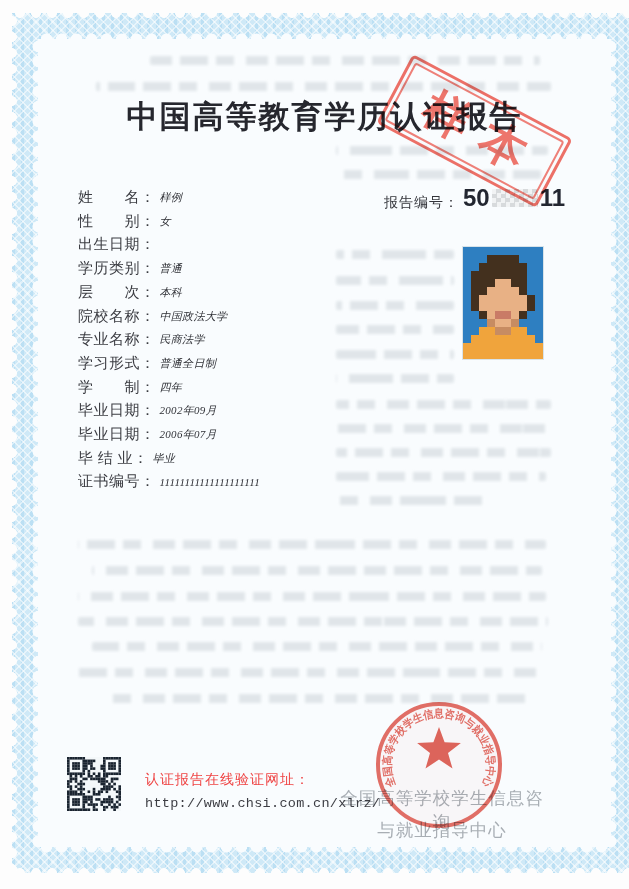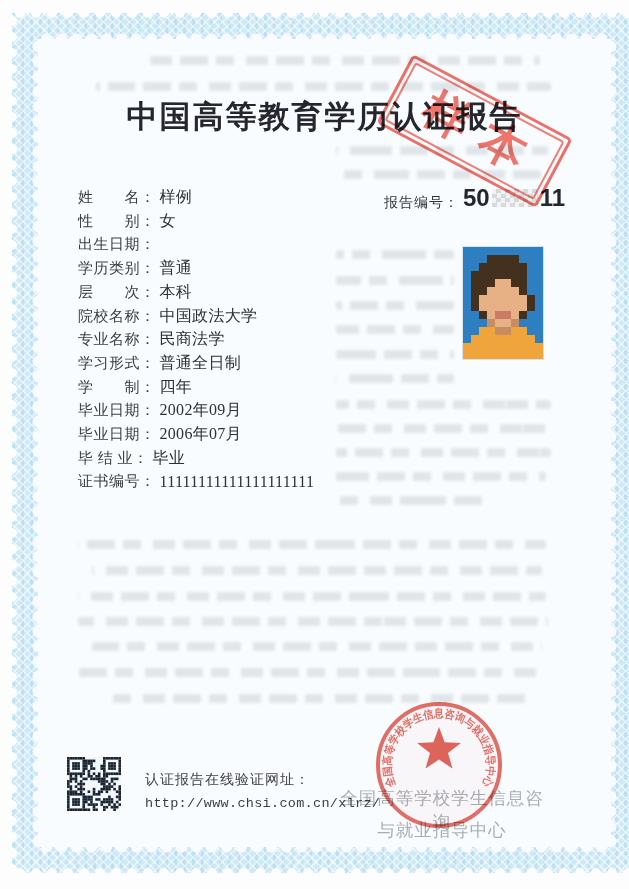--- a/index.html
+++ b/index.html
@@ -72,39 +72,39 @@
   .report-no .val{font-family:"Liberation Sans", sans-serif; font-size:24px; font-weight:bold; color:#222630; margin-left:4px; display:flex; align-items:center;}
   .redacted{display:inline-block; width:46px; height:18px; margin:0 2px;
     background:repeating-conic-gradient(#d7dadc 0% 25%, #f1f3f4 0% 50%) 0 0/9px 9px; border-radius:1px;}
   .print-date{left:384px; top:217px; height:22px;}
   .print-date .lbl{font-size:14px; letter-spacing:1px;}
   .print-date .val{font-family:"Liberation Sans", sans-serif; font-size:15.5px; font-weight:bold; color:#23242a; margin-left:6px; letter-spacing:.5px;}
 
   .fields{position:absolute; left:78px; top:187px; width:360px; z-index:5;}
   .field-row{position:absolute; left:0; height:21px; display:flex; align-items:center; white-space:nowrap;}
   .f-label{font-size:15px; color:#3b3c42; letter-spacing:.5px;}
-  .f-value{font-size:16px; color:#2f3036; margin-left:4px; letter-spacing:.3px;}
+  .f-value{font-size:11px; color:#2f3036; margin-left:4px; letter-spacing:.3px;font-style:italic;}
   .conclusion{
     position:absolute; left:78px; top:504px; z-index:5;
     font-size:17px; font-weight:bold; color:#2d2e34; letter-spacing:.5px;
   }
 
   .photo{position:absolute; left:463px; top:247px; width:80px; height:112px; z-index:5;
     display:grid; grid-template-columns:repeat(10,8px); grid-auto-rows:8px;
     box-shadow:0 0 0 1px rgba(120,150,170,.25);}
   .photo i{display:block;}
 
   .wm-line{position:absolute; z-index:4; color:#a8aeb4; text-align:center; filter:blur(.4px); letter-spacing:1px;}
   .wm-1{left:332px; top:786px; width:220px; font-size:17.5px;}
   .wm-2{left:372px; top:818px; width:140px; font-size:17.5px;}
 
   .seal{position:absolute; left:359px; top:687px; width:160px; height:160px; z-index:6; opacity:.85; mix-blend-mode:multiply;}
 
   .qr{position:absolute; left:67px; top:757px; width:54px; height:54px; z-index:5; background:#f4f8fa;}
-  .verify-caption{position:absolute; left:145px; top:771px; z-index:5; font-size:14px; color:#404040; letter-spacing:1px;}
+  .verify-caption{position:absolute; left:145px; top:771px; z-index:5; font-size:14px; color:#ef4444; letter-spacing:1px;}
   .verify-url{position:absolute; left:145px; top:796px; z-index:5;
     font-family:"Liberation Mono", monospace; font-size:13.5px; color:#3c3d43; letter-spacing:.3px;}
 </style>
 </head>
 <body>
 
 <div class="page">
 
   <div class="band"></div>
   <div class="inner"></div>

